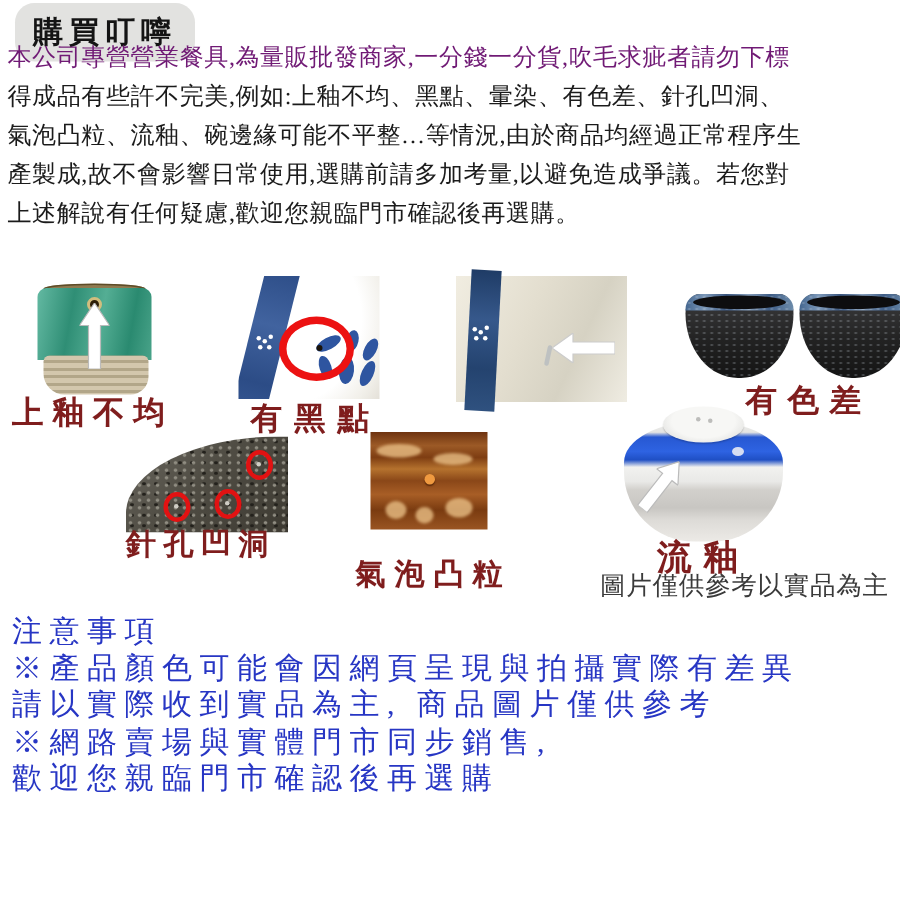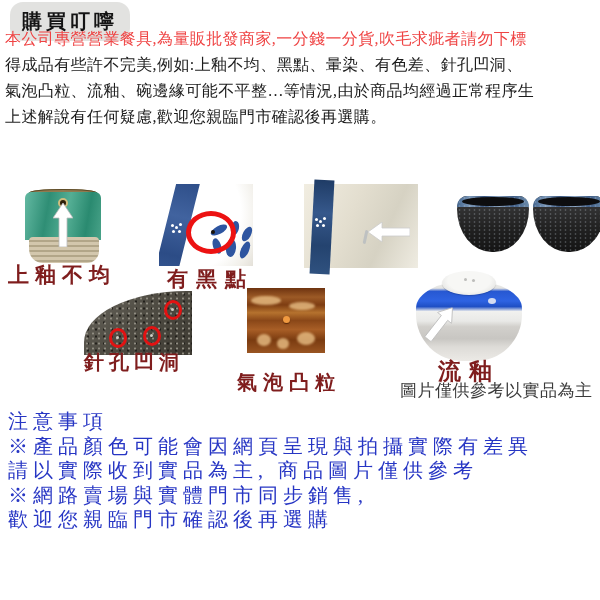--- a/index.html
+++ b/index.html
@@ -6,21 +6,21 @@
   #screen{position:relative;width:600px;height:600px;background:#ffffff;overflow:hidden;
           font-family:"Liberation Serif","DejaVu Serif",serif;}
 
   
   .title-badge{position:absolute;left:10px;top:2px;background:#e2e2e0;border-radius:13px;
     padding:6px 12px;font-size:20px;font-weight:bold;letter-spacing:4px;color:#141414;}
 
   
   .intro{position:absolute;left:5px;top:26px;width:592px;font-size:16px;line-height:26px;
     color:#1b1b1b;letter-spacing:0.4px;}
-  .intro .red{color:#ef4444;}
+  .intro .red{color:#701a75;}
 
   
   .fig{position:absolute;}
   .lab{position:absolute;font-weight:bold;color:#7f1d1d;white-space:nowrap;}
 
   
   .f1{left:24px;top:189px;width:78px;height:74px;}
   .cup-rim{position:absolute;top:0;left:5px;right:5px;height:7px;background:#8f7a50;
     border-radius:50%;box-shadow:inset 0 1px 0 #5e4c28;}
   .cup-glaze{position:absolute;top:3px;left:1px;right:1px;height:48px;border-radius:6px 6px 0 0;
@@ -122,20 +122,21 @@
 <body>
 
 <div id="screen">
 
   <div class="title-badge">購買叮嚀</div>
 
   <div class="intro">
     <div class="red">本公司專營營業餐具,為量販批發商家,一分錢一分貨,吹毛求疵者請勿下標</div>
     <div>得成品有些許不完美,例如:上釉不均、黑點、暈染、有色差、針孔凹洞、</div>
     <div>氣泡凸粒、流釉、碗邊緣可能不平整…等情況,由於商品均經過正常程序生</div>
+    <div>產製成,故不會影響日常使用,選購前請多加考量,以避免造成爭議。若您對</div>
     <div>上述解說有任何疑慮,歡迎您親臨門市確認後再選購。</div>
   </div>
 
   <div class="fig f1">
     <div class="cup-rim"></div>
     <div class="cup-glaze"></div>
     <div class="cup-base"></div>
     <div class="cup-dot"></div>
     <span class="arrow-up">
       <svg width="20" height="44" viewBox="0 0 20 44">
@@ -177,20 +178,21 @@
   </div>
 
   <div class="fig f4">
     <div class="dbowl b1">
         <div class="speck"></div>
       </div>
     <div class="dbowl b2">
         <div class="speck"></div>
       </div>
   </div>
+  <div class="lab lab4">有色差</div>
 
   <div class="fig f5">
     <div class="spk"></div>
     <div class="ring r1">
         <i></i>
       </div>
     <div class="ring r2">
         <i></i>
       </div>
     <div class="ring r3">

